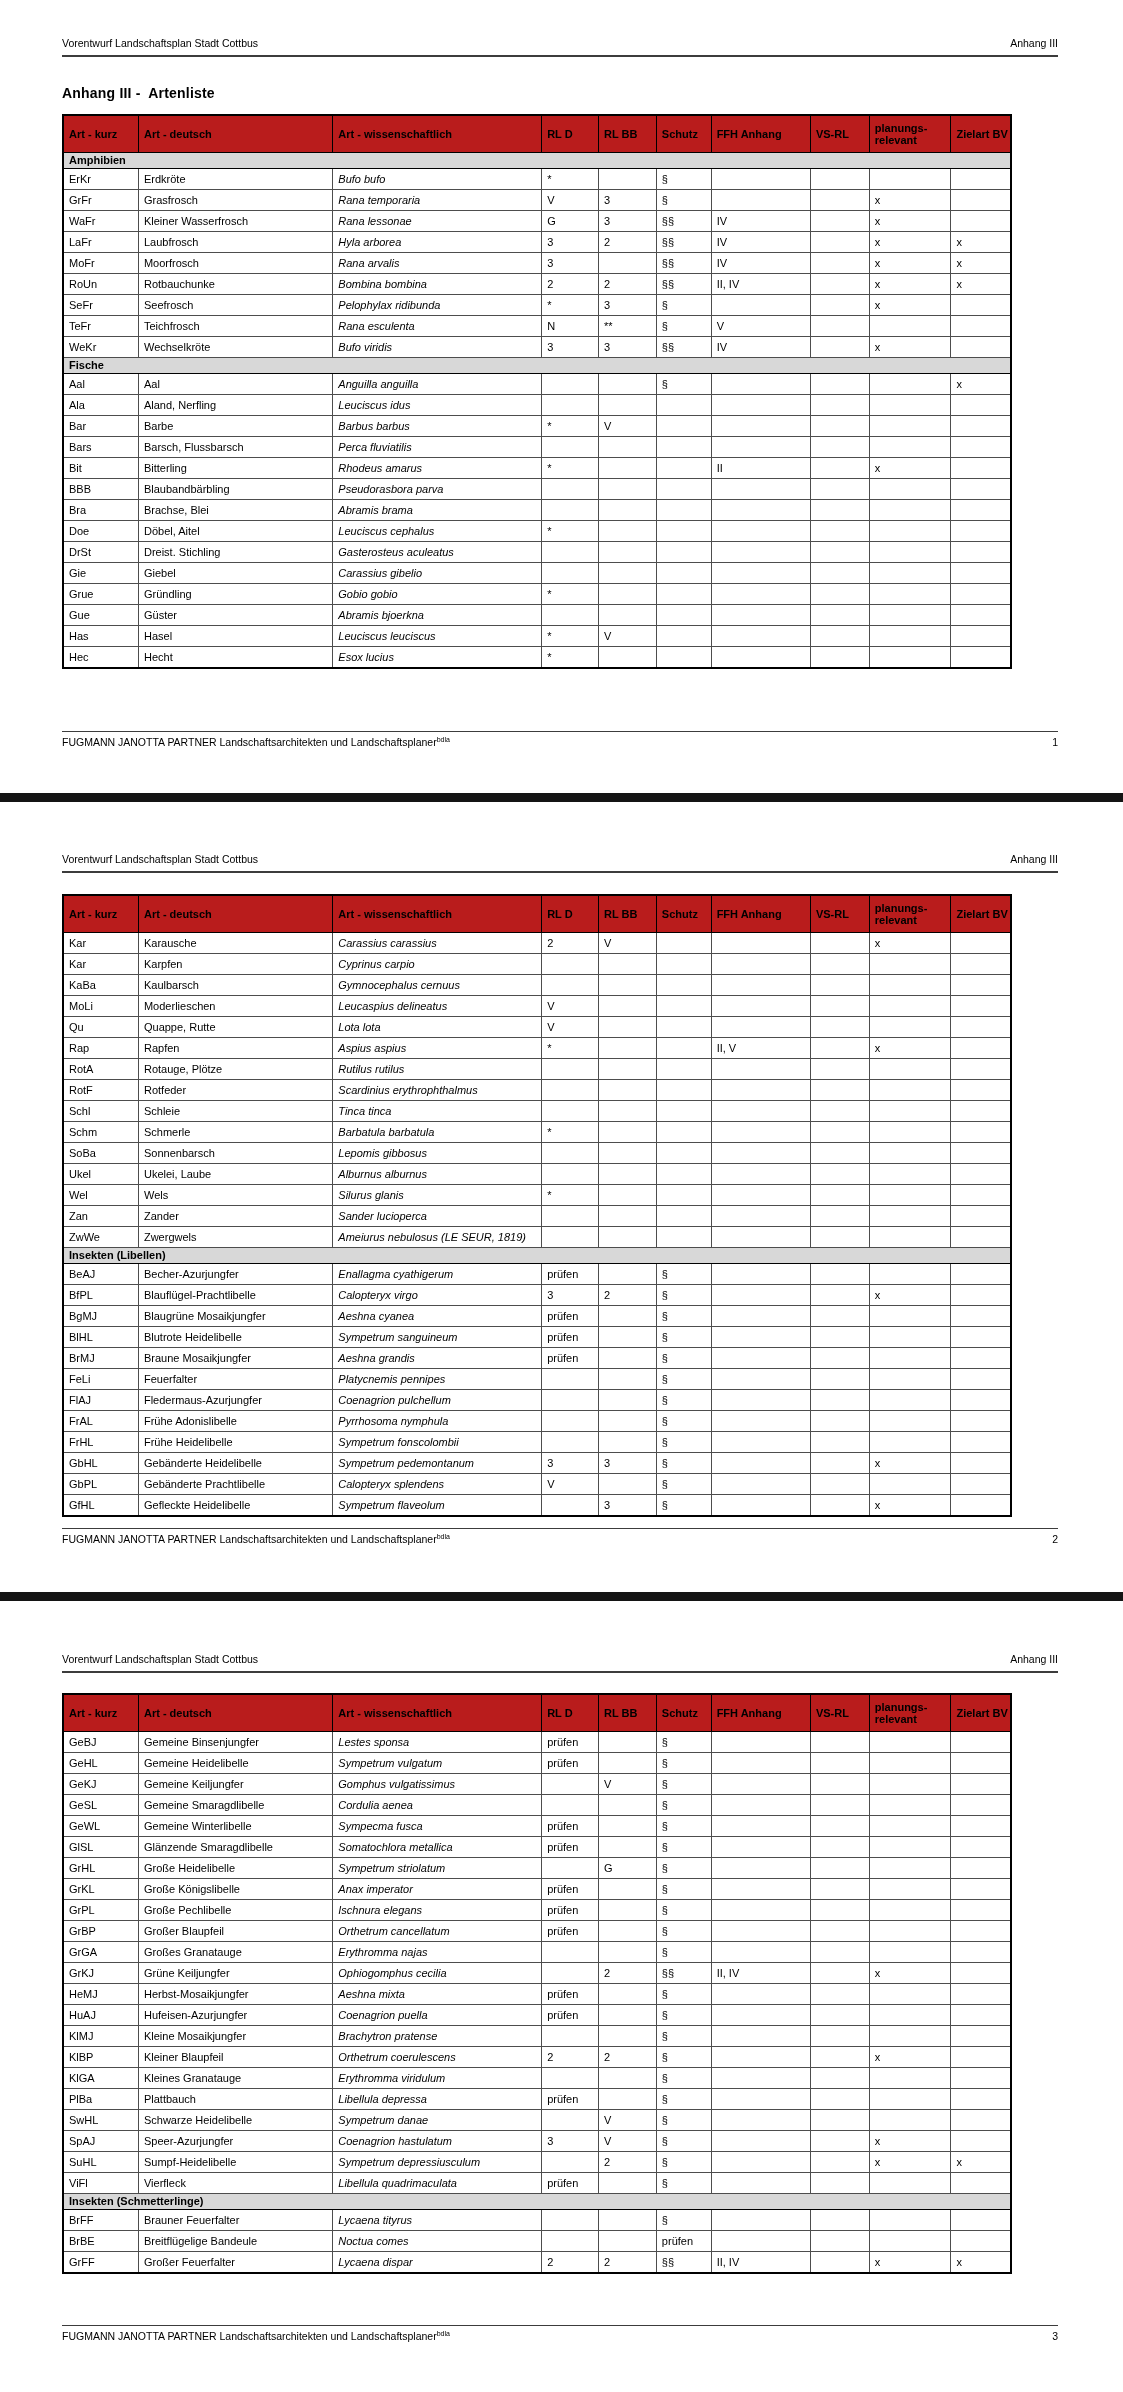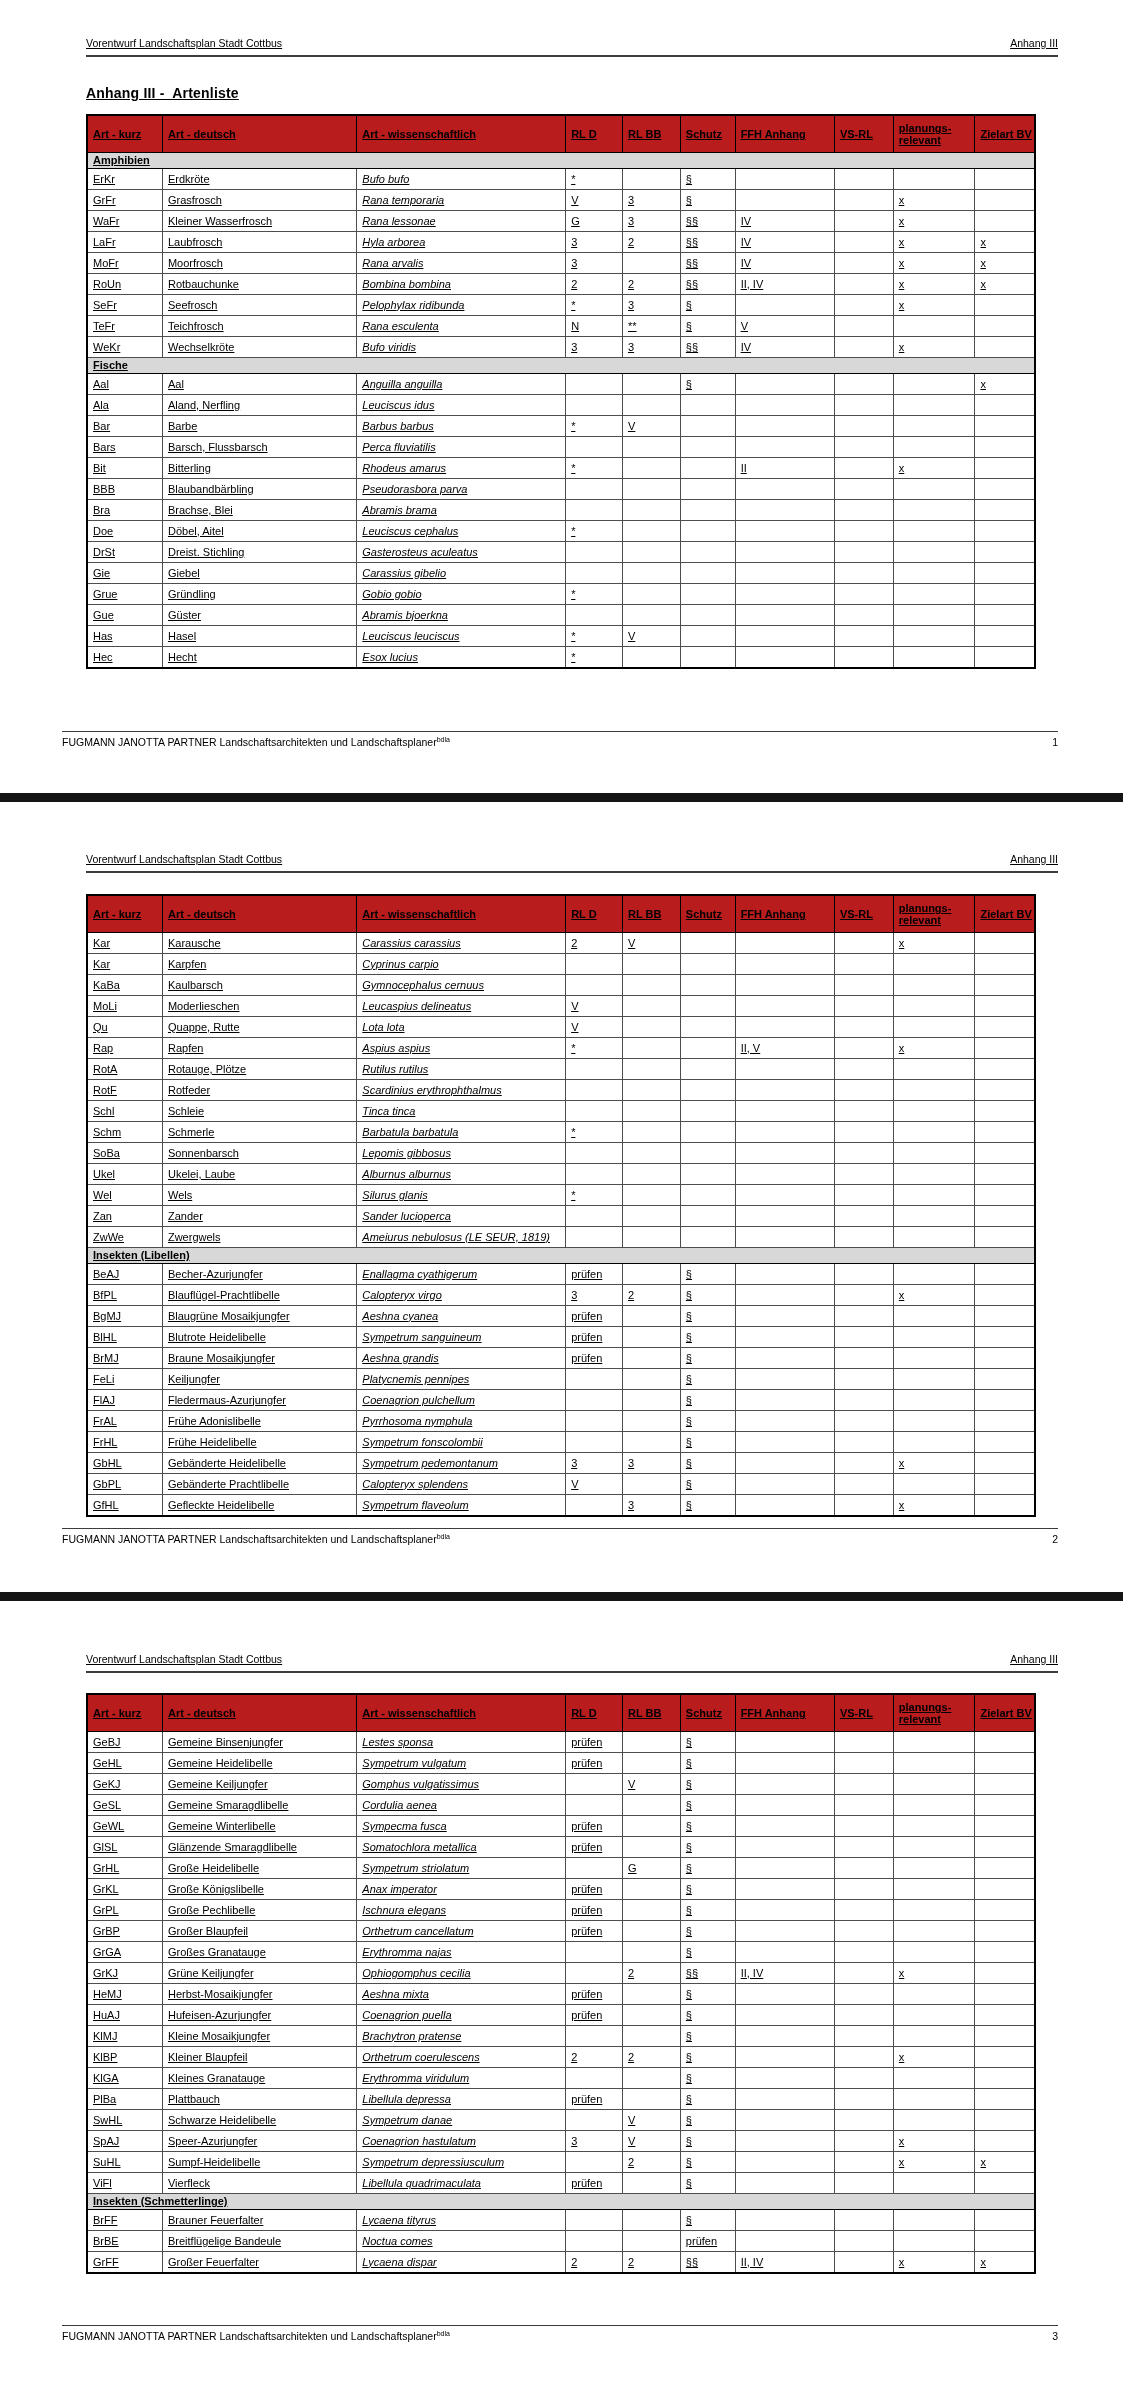--- a/index.html
+++ b/index.html
@@ -1,17 +1,17 @@
 <!DOCTYPE html>
 <html><head>
 <meta charset="utf-8">
 <style>
   html,body{margin:0;padding:0;background:#fff;}
   body{width:1123px;font-family:"Liberation Sans",sans-serif;color:#000;-webkit-font-smoothing:antialiased;}
-  .page{position:relative;width:1123px;box-sizing:border-box;padding:0 65px 0 86px;background:#ffffff;overflow:hidden;text-decoration:underline;}
+  .page{position:relative;width:1123px;box-sizing:border-box;padding:0 65px 0 62px;background:#ffffff;overflow:hidden;}
   .page-1{height:793px;}
   .page-2{height:790px;}
   .page-3{height:791px;}
   .page-separator{width:1123px;height:9px;background:#141414;}
   .page-header{display:flex;justify-content:space-between;align-items:flex-end;font-size:10.5px;line-height:12px;border-bottom:2px solid #3c3c3c;padding-bottom:6px;}
   .page-1 .page-header{padding-top:37px;}
   .page-2 .page-header{padding-top:51px;}
   .page-3 .page-header{padding-top:52px;}
   .doc-title{font-size:14px;font-weight:bold;margin-top:28px;white-space:pre;letter-spacing:.2px;}
   .species-table{border-collapse:collapse;table-layout:fixed;width:950px;border:2px solid #000;font-size:11px;}
@@ -627,21 +627,21 @@
             <td class="c3">prüfen</td>
             <td class="c4"></td>
             <td class="c5">§</td>
             <td class="c6"></td>
             <td class="c7"></td>
             <td class="c8"></td>
             <td class="c9"></td>
           </tr>
           <tr class="data-row">
             <td class="c0">FeLi</td>
-            <td class="c1">Keiljungfer</td>
+            <td class="c1">Feuerfalter</td>
             <td class="c2">Platycnemis pennipes</td>
             <td class="c3"></td>
             <td class="c4"></td>
             <td class="c5">§</td>
             <td class="c6"></td>
             <td class="c7"></td>
             <td class="c8"></td>
             <td class="c9"></td>
           </tr>
           <tr class="data-row">

